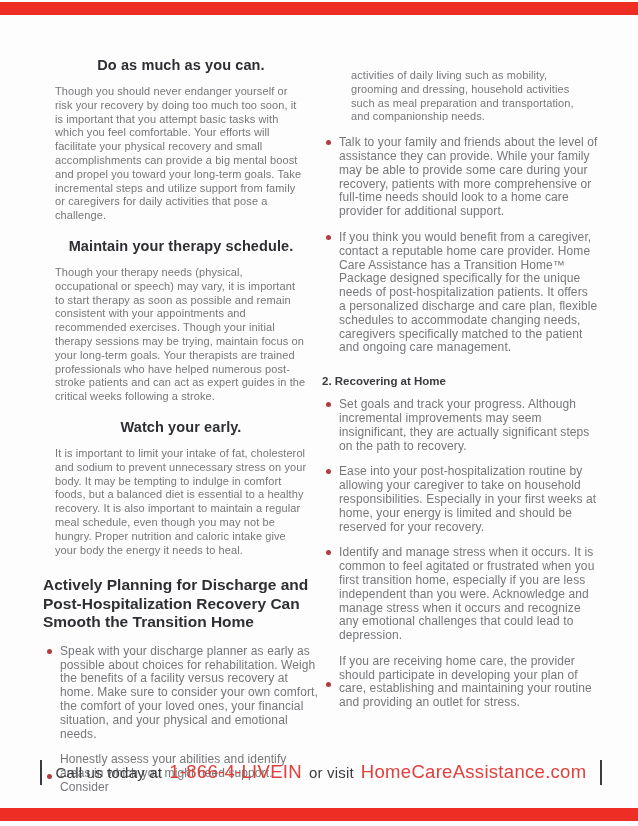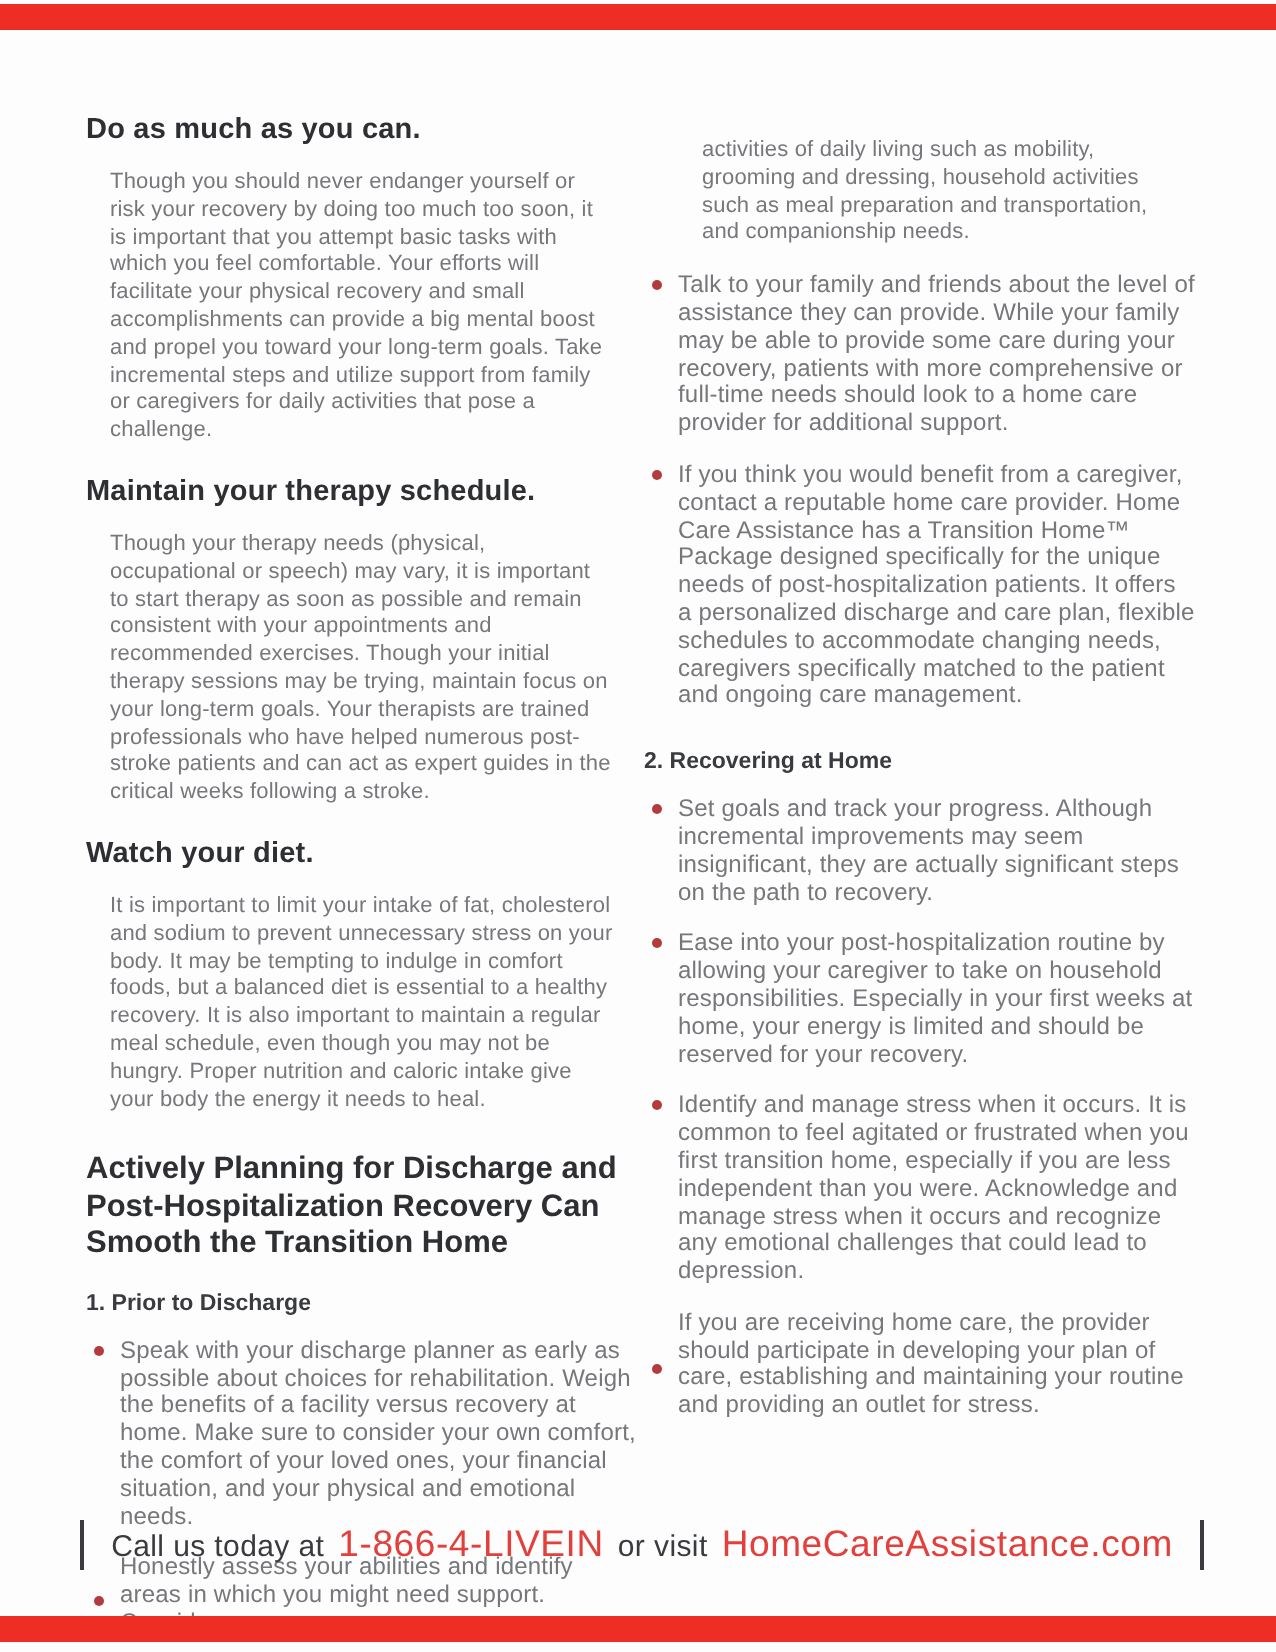--- a/index.html
+++ b/index.html
@@ -16,21 +16,21 @@
   }
   .accent-bar.top { top: 2px; }
   .accent-bar.bottom { top: 808px; }
 
   .col { position: absolute; top: 57px; }
   .col.left  { left: 43px;  width: 276px; }
   .col.right { left: 322px; width: 276px; }
 
   h2.section-heading {
     font-size: 14.5px; font-weight: bold; color: #2e2f33;
-    letter-spacing: 0.1px; margin: 15px 0 8px 0;
+    letter-spacing: 0.1px; margin: 15px 0 8px 0; text-align: center;
   }
   section:first-child h2.section-heading { margin-top: 0; }
 
   p.body-text {
     font-size: 11px; line-height: 13.8px; color: #76777a;
     margin: 12px; letter-spacing: 0.1px;
   }
 
   h1.main-heading {
     font-size: 15.5px; font-weight: bold; line-height: 18.5px;
@@ -75,27 +75,26 @@
 <div class="col left">
   <section>
     <h2 class="section-heading">Do as much as you can.</h2>
     <p class="body-text">Though you should never endanger yourself or risk your recovery by doing too much too soon, it is important that you attempt basic tasks with which you feel comfortable. Your efforts will facilitate your physical recovery and small accomplishments can provide a big mental boost and propel you toward your long-term goals. Take incremental steps and utilize support from family or caregivers for daily activities that pose a challenge.</p>
   </section>
   <section>
     <h2 class="section-heading">Maintain your therapy schedule.</h2>
     <p class="body-text">Though your therapy needs (physical, occupational or speech) may vary, it is important to start therapy as soon as possible and remain consistent with your appointments and recommended exercises. Though your initial therapy sessions may be trying, maintain focus on your long-term goals. Your therapists are trained professionals who have helped numerous post-stroke patients and can act as expert guides in the critical weeks following a stroke.</p>
   </section>
   <section>
-    <h2 class="section-heading">Watch your diet.</h2>
+    <h2 class="section-heading">Watch your early.</h2>
     <p class="body-text">It is important to limit your intake of fat, cholesterol and sodium to prevent unnecessary stress on your body. It may be tempting to indulge in comfort foods, but a balanced diet is essential to a healthy recovery. It is also important to maintain a regular meal schedule, even though you may not be hungry. Proper nutrition and caloric intake give your body the energy it needs to heal.</p>
   </section>
 
   <h1 class="main-heading">Actively Planning for Discharge and Post-Hospitalization Recovery Can Smooth the Transition Home</h1>
 
-  <h3 class="subheading">1. Prior to Discharge</h3>
 
   <div class="bullet-item">
     <span class="bullet-dot"></span>
     <p>Speak with your discharge planner as early as possible about choices for rehabilitation. Weigh the benefits of a facility versus recovery at home. Make sure to consider your own comfort, the comfort of your loved ones, your financial situation, and your physical and emotional needs.</p>
   </div>
   <div class="bullet-item">
     <span class="bullet-dot"></span>
     <p>Honestly assess your abilities and identify areas in which you might need support. Consider</p>
   </div>
 </div>

